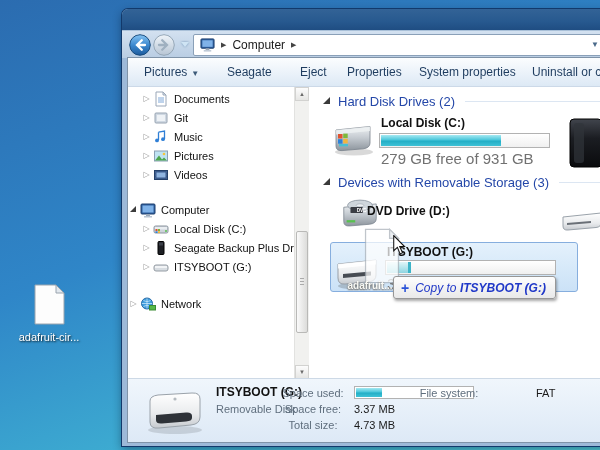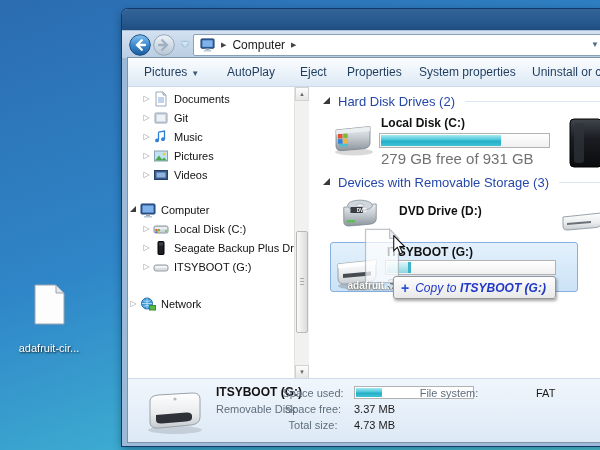--- a/index.html
+++ b/index.html
@@ -3,21 +3,21 @@
 <meta charset="utf-8">
 <style>
   html,body{margin:0;padding:0;width:600px;height:450px;overflow:hidden;
     font-family:"Liberation Sans","DejaVu Sans",sans-serif;}
   body{position:relative;
     background:linear-gradient(160deg,#2b6cb0 0%,#2f86c8 45%,#3fb0d2 78%,#52ccd8 100%);}
   .abs{position:absolute;}
 
   
   .desktop-icon{left:16px;top:284px;width:66px;text-align:center;cursor:default;}
-  .desktop-icon .lbl{margin-top:13px;font-size:11px;color:#fff;
+  .desktop-icon .lbl{margin-top:2px;font-size:11px;color:#fff;
     text-shadow:1px 1px 2px rgba(0,0,0,.85);}
 
   
   .window{left:122px;top:9px;width:500px;height:437px;border-radius:6px 6px 0 0;
     background:#9db9d8;box-shadow:0 0 0 1px #12396b,0 3px 10px rgba(0,20,40,.45);}
   .titlebar{height:21px;border-radius:6px 6px 0 0;
     background:linear-gradient(#336396,#27598f 60%,#1f4d82);
     border-bottom:1px solid #a9c0d8;}
   .navbar{position:relative;height:27px;
     background:linear-gradient(#d3e1f0,#b9cde3);display:flex;align-items:center;}
@@ -157,21 +157,21 @@
       <span class="crumb-sep">▶</span>
       <span>Computer</span>
       <span class="crumb-sep">▶</span>
       <span class="addr-caret">▼</span>
     </div>
   </div>
 
   <div class="abs frame">
     <div class="toolbar">
       <span class="ti" style="left:16px"><span>Pictures</span><span class="caret">▼</span></span>
-      <span class="ti" style="left:99px">AutoPlay</span>
+      <span class="ti" style="left:99px">Seagate</span>
       <span class="ti" style="left:172px">Eject</span>
       <span class="ti" style="left:219px">Properties</span>
       <span class="ti" style="left:291px">System properties</span>
       <span class="ti" style="left:404px">Uninstall or ch</span>
     </div>
 
     <div class="abs content">
 
       <div class="sidebar">
         <div class="srow ind1">
@@ -323,21 +323,21 @@
 
         <div class="tile" style="left:14px;top:106px;width:250px;height:44px">
           <svg class="abs" style="left:16px;top:0px" width="42" height="40" viewBox="0 0 44 40">
             <path d="M5 14 L39 10.5 L39 26 Q39 31 32 31.8 L11 33.6 Q5 34 5 29 Z" fill="url(#gdrive)" stroke="#79828c" stroke-width=".8"></path>
             <ellipse cx="22" cy="12" rx="13" ry="5.5" fill="#cfd6dc" stroke="#96a0aa"></ellipse>
             <ellipse cx="22" cy="12" rx="4" ry="1.7" fill="#eef1f4" stroke="#b0b8c0"></ellipse>
             <rect x="12" y="13.6" width="13" height="6.5" rx="1" fill="#3a3d44"></rect>
             <text x="18.5" y="18.8" font-size="5" fill="#fff" font-family="Liberation Sans, sans-serif" font-weight="bold">DVD</text>
             <rect x="8" y="27.5" width="9" height="2.4" fill="#57c14f"></rect>
           </svg>
-          <span class="tname" style="left:76px;top:11px">DVD Drive (D:)</span>
+          <span class="tname" style="left:44px;top:11px">DVD Drive (D:)</span>
         </div>
 
         <svg class="abs" style="left:250px;top:118px" width="46" height="30" viewBox="0 0 46 30">
           <path d="M4 12 L42 8 V18 Q42 22 37 22.5 L9 25 Q4 25.5 4 21 Z" fill="url(#gwhite)" stroke="#9aa2aa"></path>
           <path d="M8 18 l24 -2 v2 l-24 2 z" fill="#6a7077"></path>
         </svg>
 
         <div class="tile sel" style="left:21px;top:155px;width:248px;height:50px">
           <svg class="abs" style="left:3px;top:6px" width="46" height="42" viewBox="0 0 46 42">
             <ellipse cx="24" cy="37" rx="20" ry="3.5" fill="rgba(0,0,0,.18)"></ellipse>

